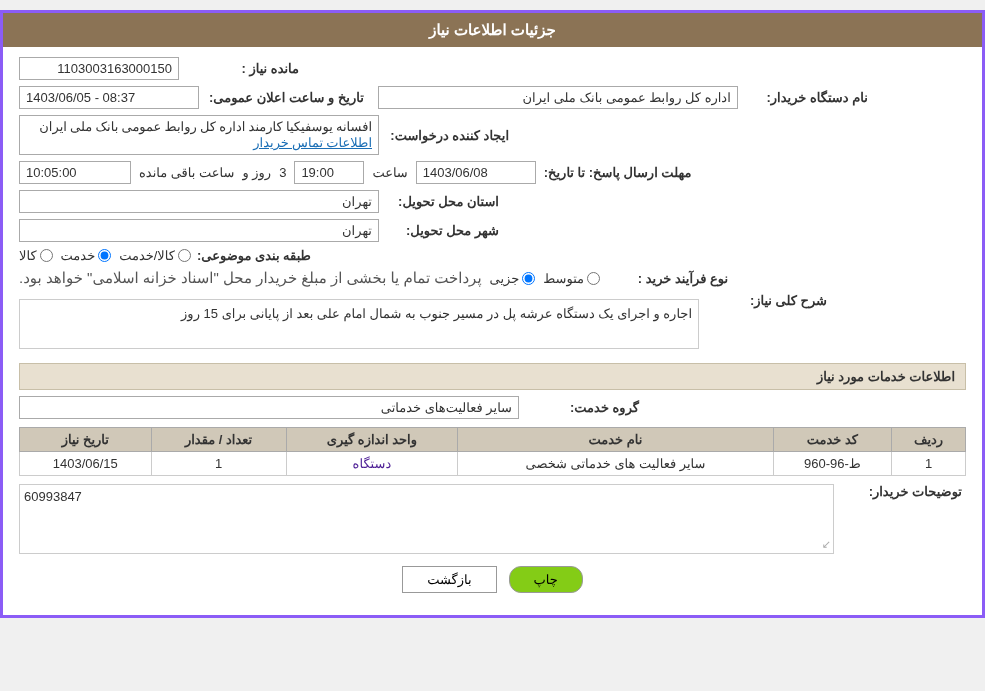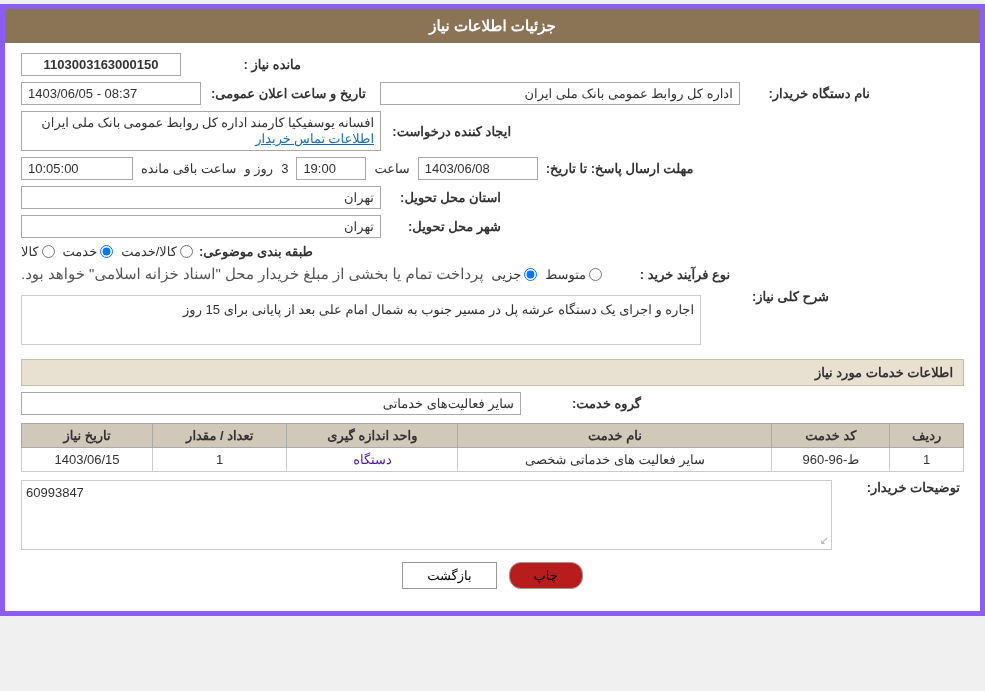--- a/index.html
+++ b/index.html
@@ -5,23 +5,23 @@
     * { box-sizing: border-box; margin: 0; padding: 0; }
     body {
       font-family: Tahoma, Arial, sans-serif;
       font-size: 13px;
       background: #f0f0f0;
       direction: rtl;
       color: #333;
     }
     .page-wrapper {
       max-width: 985px;
-      margin: 4px auto;
-      background: #fff;
-      border: 5px solid #8b5cf6;
+      margin: 10px auto;
+      background: #fff;
+      border: 3px solid #8b5cf6;
     }
     .page-header {
       background: #8B7355;
       color: #fff;
       text-align: center;
       padding: 8px 16px;
       font-size: 15px;
       font-weight: bold;
     }
     .content {
@@ -94,21 +94,21 @@
       margin: 12px 0;
     }
     .btn {
       padding: 5px 24px;
       border: 1px solid #999;
       cursor: pointer;
       font-family: Tahoma, Arial, sans-serif;
       font-size: 13px;
     }
     .btn-print {
-      background: #b91c1c;
+      background: #84cc16;
       border-radius: 12px;
     }
     .btn-back {
       background: #fff;
     }
     .date-time-row {
       display: flex;
       align-items: center;
       gap: 8px;
       justify-content: flex-end;
@@ -139,21 +139,21 @@
 
 <div class="page-wrapper">
   <div class="page-header">
     <span>جزئیات اطلاعات نیاز</span>
   </div>
 
   <div class="content">
 
     <div class="form-row">
       <span class="label">مانده نیاز :</span>
-      <div class="field-input field-narrow" style="text-align:center;direction:ltr;font-weight:bold;">1103003163000150</div>
+      <div class="field-input field-narrow" style="text-align:right;direction:ltr;">1103003163000150</div>
     </div>
 
     <div style="display:flex;align-items:center;gap:10px;justify-content:flex-end;margin-bottom:6px;">
       <span class="label">نام دستگاه خریدار:</span>
       <div class="field-input" style="width:360px;">اداره کل روابط عمومی بانک ملی ایران</div>
       <span class="label" style="min-width:auto;">تاریخ و ساعت اعلان عمومی:</span>
       <div class="field-input" style="width:180px;direction:ltr;text-align:left;">1403/06/05 - 08:37</div>
     </div>
 
     <div style="display:flex;align-items:center;gap:10px;justify-content:flex-end;margin-bottom:6px;">

